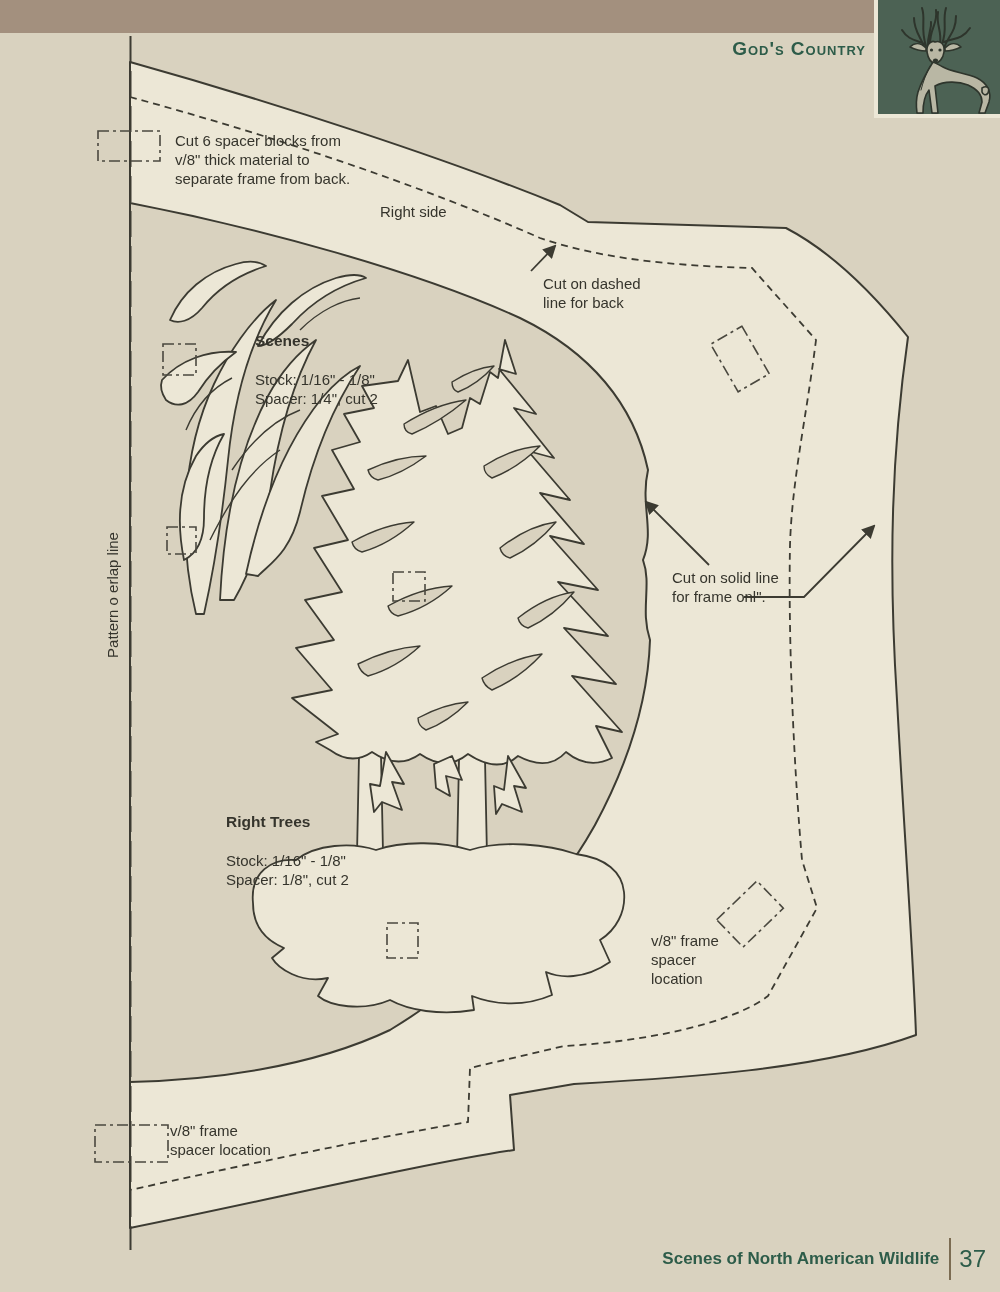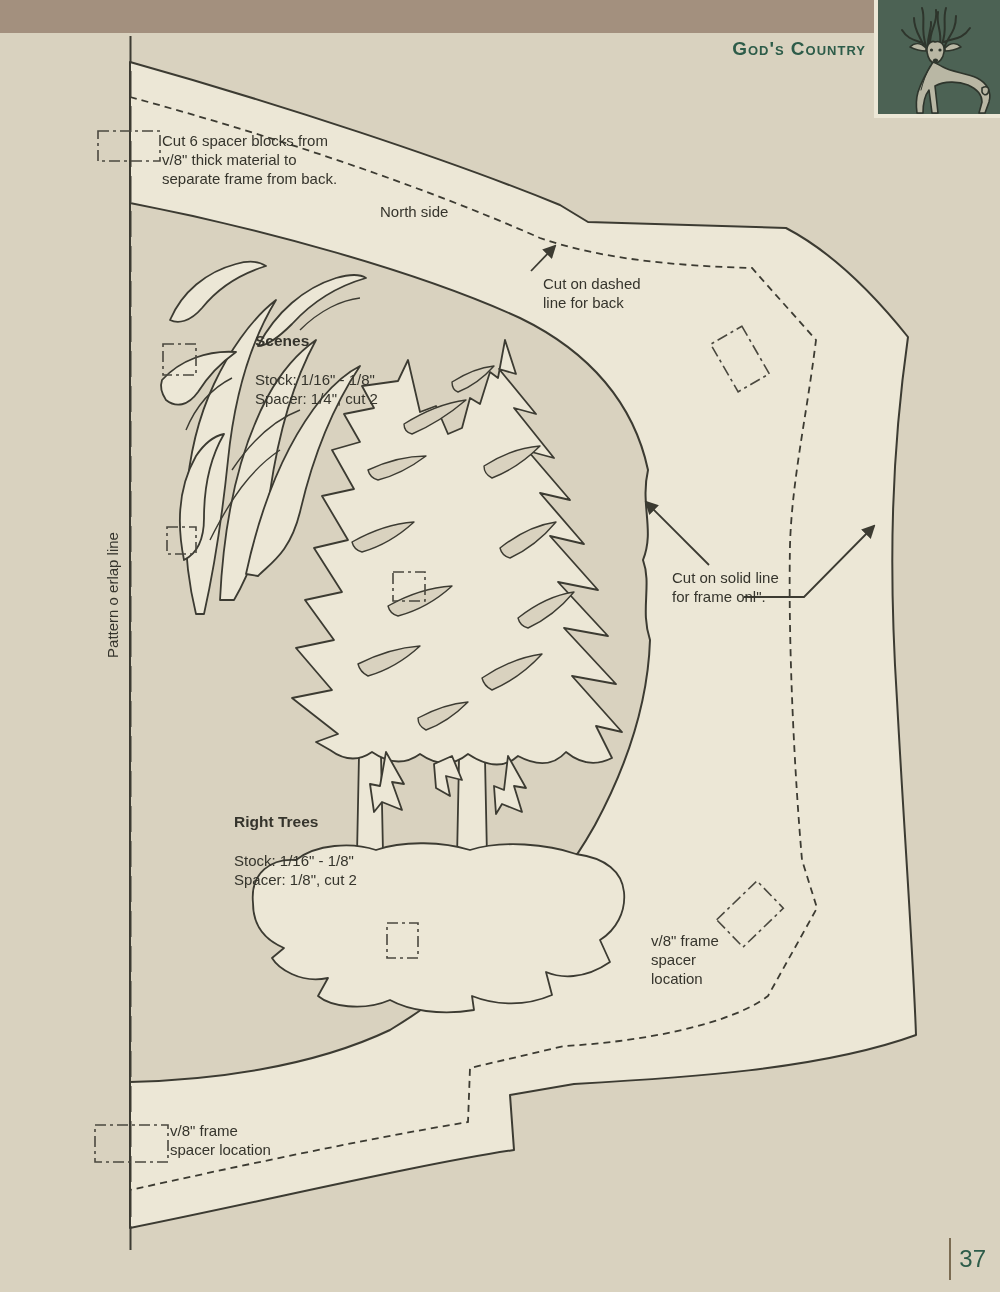--- a/index.html
+++ b/index.html
@@ -172,46 +172,47 @@
     <rect class="spacer-rect" x="95" y="1125" width="73" height="37"></rect>
   </g>
 
   <g>
     <path class="arrow" d="M531 271 L555 246" marker-end="url(#arr)"></path>
     <path class="arrow" d="M709 565 L646 502" marker-end="url(#arr)"></path>
     <path class="arrow" d="M744 597 L804 597 L874 526" marker-end="url(#arr)"></path>
   </g>
 </svg>
 
-<div class="lbl" style="left:162px;top:131px;">Cut 6 spacer blocks from
+<div class="lbl" style="left:175px;top:131px;">Cut 6 spacer blocks from
 v/8" thick material to
 separate frame from back.</div>
-<div class="lbl" style="left:380px;top:202px;">North side</div>
+<div class="lbl" style="left:380px;top:202px;">Right side</div>
 <div class="lbl" style="left:507px;top:274px;margin-left:36px;">Cut on dashed
 line for back</div>
 
 <div class="lbl" style="left:255px;top:312px;">
   <div class="title-line">Scenes</div>
   <div>Stock: 1/16" - 1/8"
 Spacer: 1/4", cut 2</div>
 </div>
 
 <div class="v-label">Pattern o erlap line</div>
 
 <div class="lbl" style="left:672px;top:568px;">Cut on solid line
 for frame onl".</div>
 
-<div class="lbl" style="left:226px;top:793px;margin-left:8px;">
+<div class="lbl" style="left:226px;top:793px;">
   <div class="title-line">Right Trees</div>
   <div>Stock: 1/16" - 1/8"
 Spacer: 1/8", cut 2</div>
 </div>
 
 <div class="lbl" style="left:651px;top:931px;">v/8" frame
 spacer
 location</div>
 <div class="lbl" style="left:170px;top:1121px;">v/8" frame
 spacer location</div>
 
 <div class="footer">
+  <span class="book">Scenes of North American Wildlife</span>
   <span class="rule"></span>
   <span class="pnum">37</span>
 </div>
 
 </body></html>

